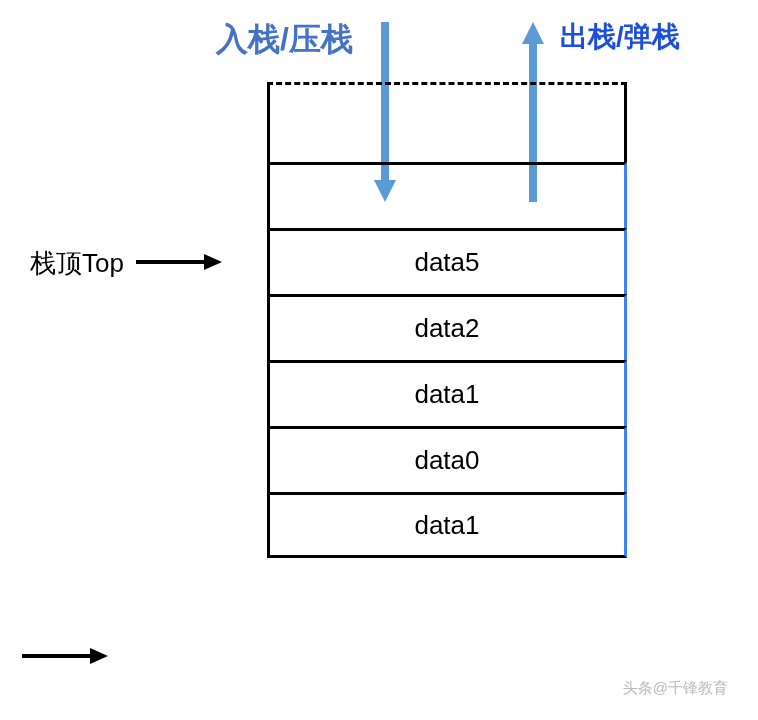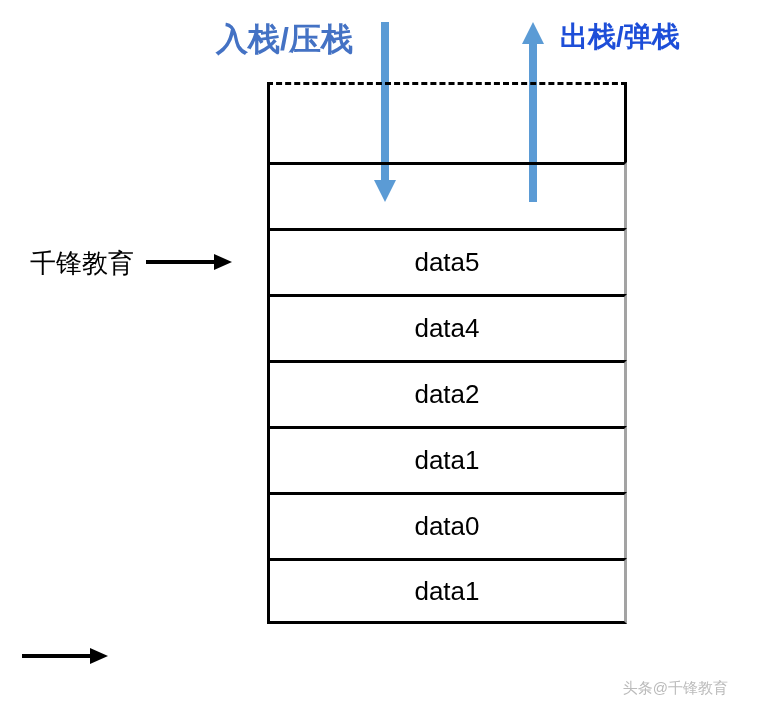--- a/index.html
+++ b/index.html
@@ -48,21 +48,21 @@
     width: 360px;
   }
   .stack-top-dashed {
     border-top: 3px dashed #000;
     border-left: 3px solid #000;
     border-right: 3px solid #000;
     height: 80px;
   }
   .stack-cell {
     border-left: 3px solid #000;
-    border-right: 3px solid #a3a3a3;
+    border-right: 3px solid #3b82f6;
     border-top: 3px solid #000;
     height: 66px;
     display: flex;
     align-items: center;
     justify-content: center;
     font-size: 26px;
     color: #000;
   }
   .stack-cell.empty { }
   .stack-cell.last { border-bottom: 3px solid #000; }
@@ -106,29 +106,28 @@
   <svg width="26" height="180">
     <polygon points="2,22 24,22 13,0" fill="#5b9bd5"></polygon>
     <line x1="13" y1="20" x2="13" y2="180" stroke="#5b9bd5" stroke-width="8"></line>
   </svg>
 </div>
 
 <div class="stack-container">
   <div class="stack-top-dashed"></div>
   <div class="stack-cell empty"></div>
   <div class="stack-cell">data5</div>
-  <div class="stack-cell">data4</div>
   <div class="stack-cell">data2</div>
   <div class="stack-cell">data1</div>
   <div class="stack-cell">data0</div>
   <div class="stack-cell last">data1</div>
 </div>
 
 <div class="side-label top-side">
-  <span>千锋教育</span>
+  <span>栈顶Top</span>
   <span class="side-arrow">
     <svg width="86" height="20">
       <line x1="0" y1="10" x2="70" y2="10" stroke="#000" stroke-width="4"></line>
       <polygon points="68,2 68,18 86,10" fill="#000"></polygon>
     </svg>
   </span>
 </div>
 
 <div class="side-label bottom-side">
   <span class="side-arrow">

